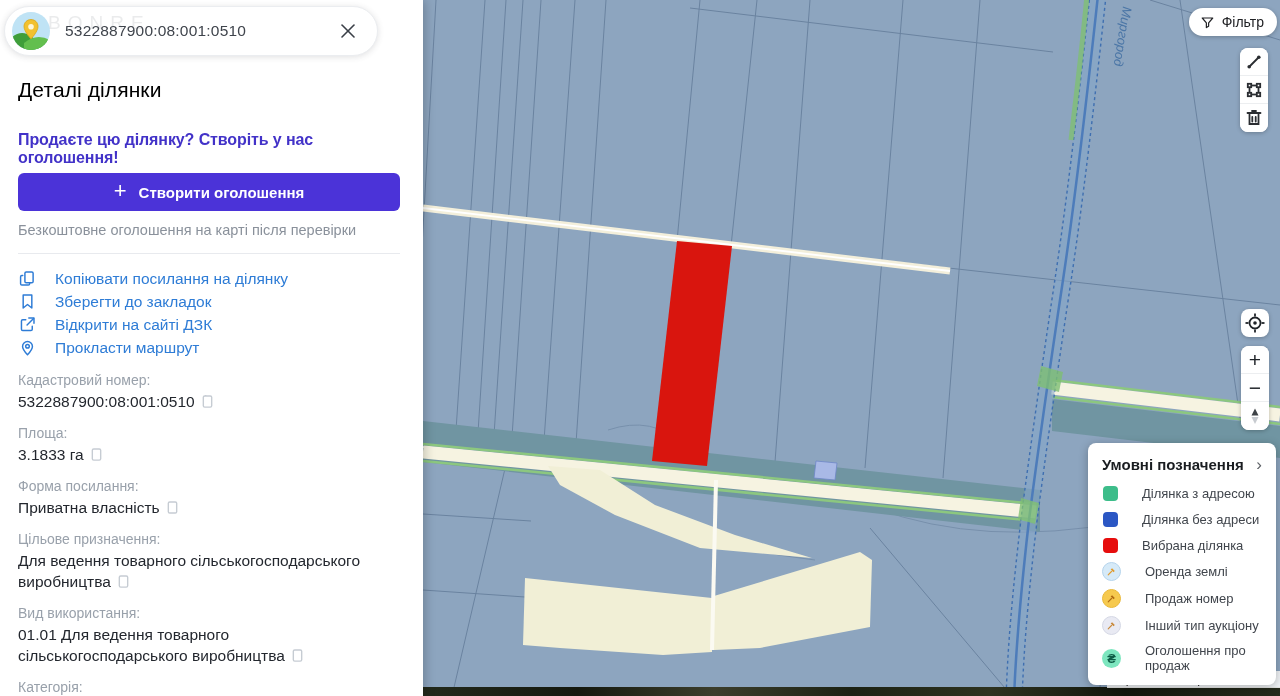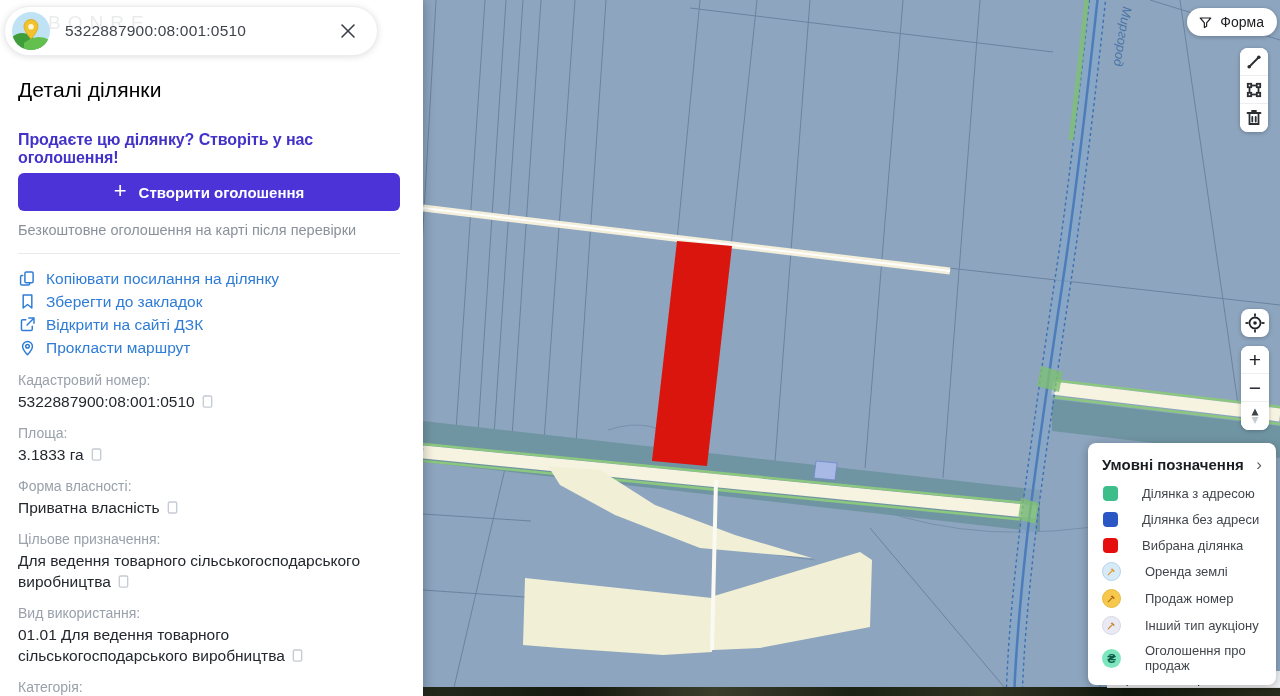--- a/index.html
+++ b/index.html
@@ -21,21 +21,21 @@
 
   .content { position:absolute; left:18px; right:23px; top:78px; }
   h1.page-title { font-size:21px; font-weight:400; color:#000000; margin-bottom:29px; letter-spacing:.1px; }
   .promo { font-size:16px; font-weight:700; color:#4232c8; margin-bottom:6px; letter-spacing:-.1px; }
   .create-btn { width:100%; height:38px; background:#4b33d8; color:#fff; border:none; border-radius:6px; font-family:inherit; font-size:15px; font-weight:600; display:flex; align-items:center; justify-content:center; gap:12px; cursor:pointer; margin-bottom:11px; }
   .create-btn .plus { font-size:22px; font-weight:300; line-height:1; margin-top:-2px; }
   .create-note { font-size:14.5px; color:#8a919b; margin-bottom:15px; }
   .divider { border:none; border-top:1px solid #e8eaee; margin-bottom:13px; }
 
   .links { list-style:none; margin-bottom:13px; }
-  .links li { display:flex; align-items:center; gap:9px; height:23px; cursor:pointer; }
+  .links li { display:flex; align-items:center; gap:18px; height:23px; cursor:pointer; }
   .links svg { width:19px; height:19px; flex:0 0 19px; stroke:#2e7cd6; fill:none; stroke-width:1.7; stroke-linecap:round; stroke-linejoin:round; }
   .links a { font-size:15.5px; color:#2e7cd6; text-decoration:none; }
 
   .dgroup { margin-bottom:11px; }
   .dlabel { font-size:14px; color:#99a1ab; margin-bottom:3px; }
   .dvalue { font-size:15.5px; color:#23272e; line-height:21px; }
   .copy-ic { display:inline-block; vertical-align:-2px; margin-left:6px; cursor:pointer; }
   .copy-ic svg { stroke:#c6ccd3; fill:none; stroke-width:1.5; }
 
   
@@ -165,21 +165,21 @@
 
       <text font-size="13" font-style="italic" fill="#4b76a6" transform="translate(700,6) rotate(99)">Миргород</text>
 
       <rect x="0" y="687" width="857" height="9" fill="url(#darkstrip)"></rect>
     </svg>
 
     <button class="filter-btn">
       <svg width="15" height="15" viewBox="0 0 20 20">
         <path d="M3 4 H17 L11.5 10.5 V15 L8.5 16.8 V10.5 Z"></path>
       </svg>
-      <span>Форма</span>
+      <span>Фільтр</span>
     </button>
 
     <div class="tool-stack">
       <button title="">
         <svg viewBox="0 0 20 20">
           <line x1="6" y1="14" x2="14" y2="6"></line>
           <circle cx="5.2" cy="14.8" r="1.8" fill="#2a2d31" stroke="none"></circle>
           <circle cx="14.8" cy="5.2" r="1.8" fill="#2a2d31" stroke="none"></circle>
         </svg>
       </button>
@@ -357,21 +357,21 @@
                 <path d="M5 2 V1"></path>
               </svg></span></div>
       </div>
       <div class="dgroup">
         <div class="dlabel">Площа:</div>
         <div class="dvalue"><span>3.1833 га</span><span class="copy-ic"><svg width="13" height="15" viewBox="0 0 14 16">
                 <rect x="2.5" y="2" width="9" height="12" rx="1.5"></rect>
               </svg></span></div>
       </div>
       <div class="dgroup">
-        <div class="dlabel">Форма власності:</div>
+        <div class="dlabel">Форма посилання:</div>
         <div class="dvalue"><span>Приватна власність</span><span class="copy-ic"><svg width="13" height="15" viewBox="0 0 14 16">
                 <rect x="2.5" y="2" width="9" height="12" rx="1.5"></rect>
               </svg></span></div>
       </div>
       <div class="dgroup">
         <div class="dlabel">Цільове призначення:</div>
         <div class="dvalue"><span>Для ведення товарного сільськогосподарського виробництва</span><span class="copy-ic"><svg width="13" height="15" viewBox="0 0 14 16">
                 <rect x="2.5" y="2" width="9" height="12" rx="1.5"></rect>
               </svg></span></div>
       </div>

